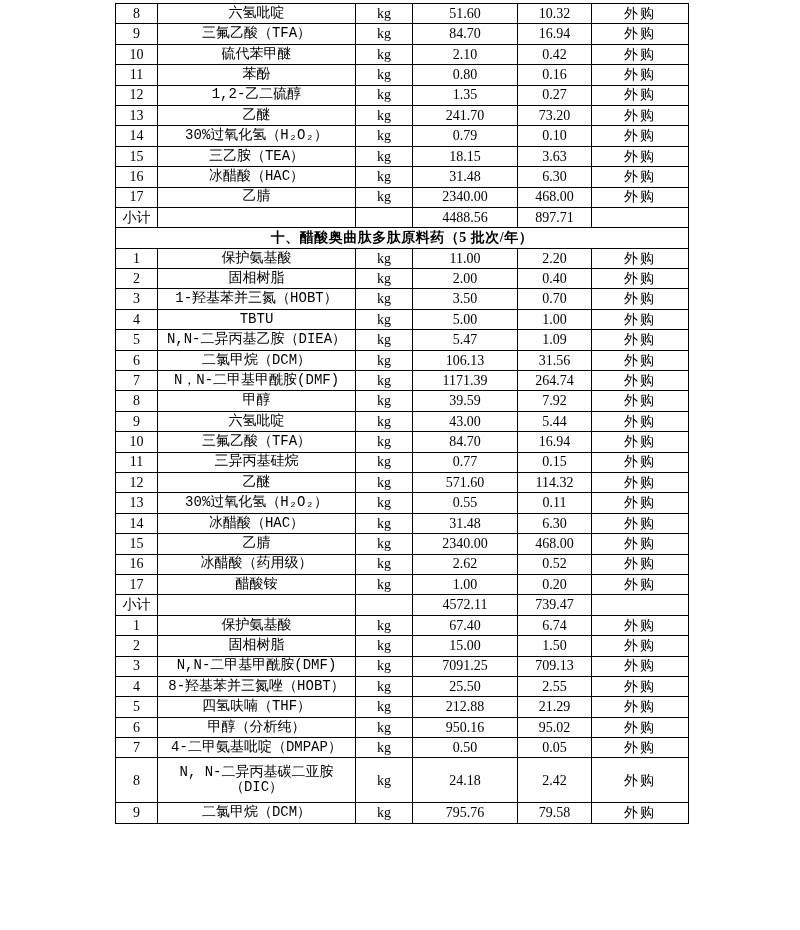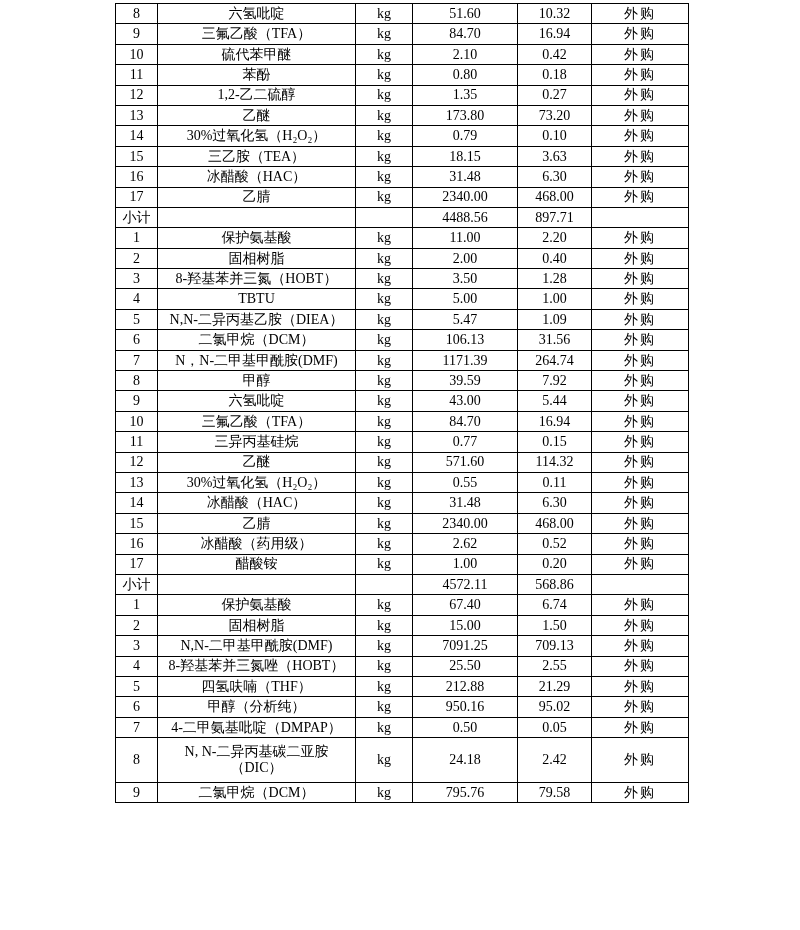--- a/index.html
+++ b/index.html
@@ -26,21 +26,21 @@
     border: 1px solid #000;
     text-align: center;
     vertical-align: middle;
     font-size: 14px;
     line-height: 1.12;
     padding: 0 2px;
     height: 20.4px;
     box-sizing: border-box;
     overflow: hidden;
   }
-  td.name-cell { white-space: pre-line; }
+  td.name-cell { white-space: pre-line; font-family: Liberation Mono, monospace; }
   tr.tall-row td { height: 45px; }
   tr.section-header-row td {
     font-weight: bold;
     letter-spacing: 0.5px;
   }
   td.procurement-cell { letter-spacing: 2px; }
   td.subtotal-label-cell { letter-spacing: 0; }
 </style>
 </head>
 <body>
@@ -78,36 +78,36 @@
           <td>kg</td>
           <td>2.10</td>
           <td>0.42</td>
           <td class="procurement-cell">外购</td>
         </tr>
         <tr>
           <td>11</td>
           <td class="name-cell">苯酚</td>
           <td>kg</td>
           <td>0.80</td>
-          <td>0.18</td>
+          <td>0.16</td>
           <td class="procurement-cell">外购</td>
         </tr>
         <tr>
           <td>12</td>
           <td class="name-cell">1,2-乙二硫醇</td>
           <td>kg</td>
           <td>1.35</td>
           <td>0.27</td>
           <td class="procurement-cell">外购</td>
         </tr>
         <tr>
           <td>13</td>
           <td class="name-cell">乙醚</td>
           <td>kg</td>
-          <td>173.80</td>
+          <td>241.70</td>
           <td>73.20</td>
           <td class="procurement-cell">外购</td>
         </tr>
         <tr>
           <td>14</td>
           <td class="name-cell">30%过氧化氢（H₂O₂）</td>
           <td>kg</td>
           <td>0.79</td>
           <td>0.10</td>
           <td class="procurement-cell">外购</td>
@@ -137,42 +137,45 @@
           <td class="procurement-cell">外购</td>
         </tr>
         <tr>
           <td class="subtotal-label-cell">小计</td>
           <td class="name-cell"></td>
           <td></td>
           <td>4488.56</td>
           <td>897.71</td>
           <td class="procurement-cell"></td>
         </tr>
+        <tr class="section-header-row">
+          <td colspan="6">十、醋酸奥曲肽多肽原料药（5 批次/年）</td>
+        </tr>
         <tr>
           <td>1</td>
           <td class="name-cell">保护氨基酸</td>
           <td>kg</td>
           <td>11.00</td>
           <td>2.20</td>
           <td class="procurement-cell">外购</td>
         </tr>
         <tr>
           <td>2</td>
           <td class="name-cell">固相树脂</td>
           <td>kg</td>
           <td>2.00</td>
           <td>0.40</td>
           <td class="procurement-cell">外购</td>
         </tr>
         <tr>
           <td>3</td>
-          <td class="name-cell">8-羟基苯并三氮（HOBT）</td>
+          <td class="name-cell">1-羟基苯并三氮（HOBT）</td>
           <td>kg</td>
           <td>3.50</td>
-          <td>1.28</td>
+          <td>0.70</td>
           <td class="procurement-cell">外购</td>
         </tr>
         <tr>
           <td>4</td>
           <td class="name-cell">TBTU</td>
           <td>kg</td>
           <td>5.00</td>
           <td>1.00</td>
           <td class="procurement-cell">外购</td>
         </tr>
@@ -278,21 +281,21 @@
           <td>kg</td>
           <td>1.00</td>
           <td>0.20</td>
           <td class="procurement-cell">外购</td>
         </tr>
         <tr>
           <td class="subtotal-label-cell">小计</td>
           <td class="name-cell"></td>
           <td></td>
           <td>4572.11</td>
-          <td>568.86</td>
+          <td>739.47</td>
           <td class="procurement-cell"></td>
         </tr>
         <tr>
           <td>1</td>
           <td class="name-cell">保护氨基酸</td>
           <td>kg</td>
           <td>67.40</td>
           <td>6.74</td>
           <td class="procurement-cell">外购</td>
         </tr>

